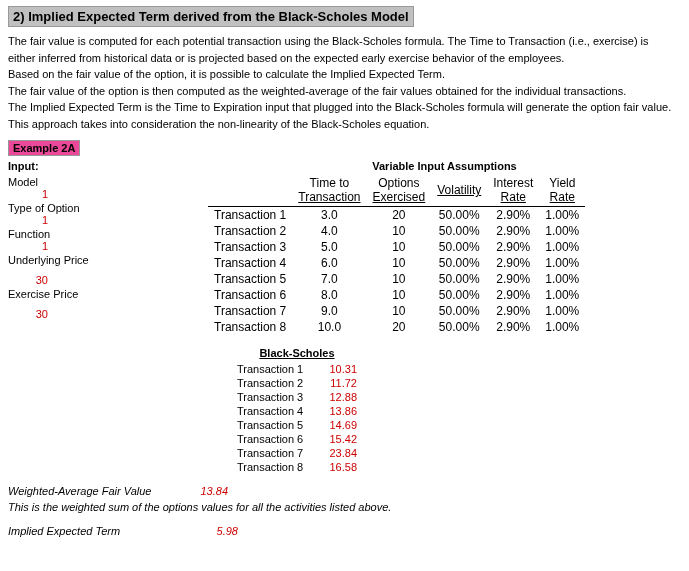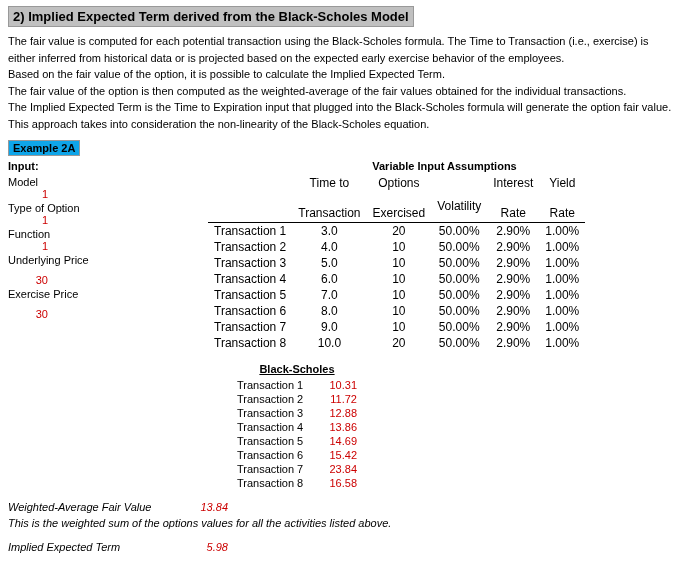--- a/index.html
+++ b/index.html
@@ -19,21 +19,21 @@
       font-weight: bold;
       font-size: 13px;
       margin-bottom: 6px;
       display: inline-block;
     }
     .description-block {
       margin-bottom: 8px;
       line-height: 1.5;
     }
     .example-label {
-      background: #0ea5e9;
+      background: #ec4899;
       border: 1px solid #999;
       padding: 1px 4px;
       font-weight: bold;
       display: inline-block;
       margin-bottom: 4px;
     }
     .input-label {
       font-weight: bold;
       margin-bottom: 4px;
     }
@@ -134,32 +134,33 @@
       text-align: right;
     }
     .summary-note {
       margin-bottom: 8px;
       color: #000;
     }
     .iet-row {
       display: flex;
       margin-top: 12px;
       align-items: center;
+      gap: 10px;
     }
     .iet-label {
       width: 160px;
       font-weight: normal;
     }
     .iet-value {
       color: #cc0000;
       width: 60px;
       text-align: right;
     }
     .th-underline {
-      margin-top: 16px;
+      text-decoration: underline;
     }
   </style>
 </head>
 <body>
 
 
 
 
 <div class="section-header">
   <span>2) Implied Expected Term derived from the Black-Scholes Model</span>

